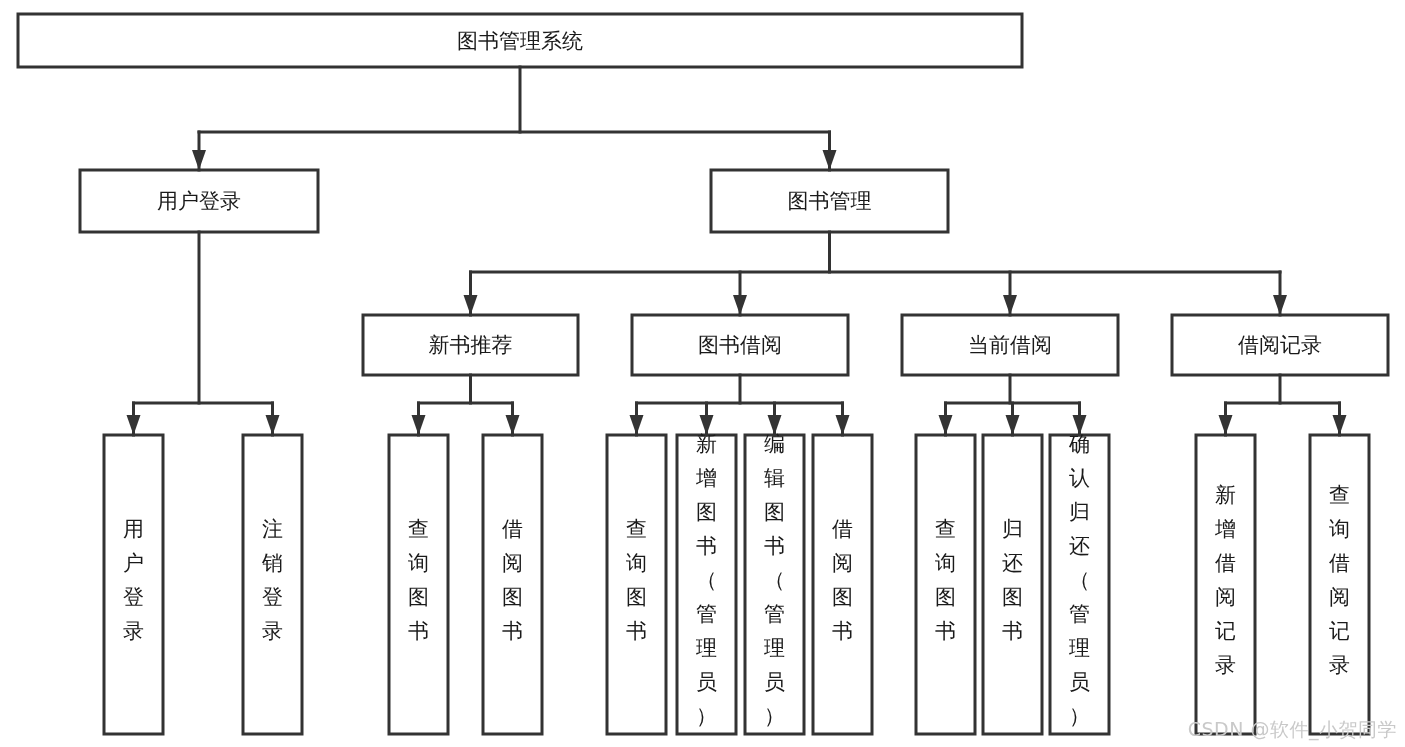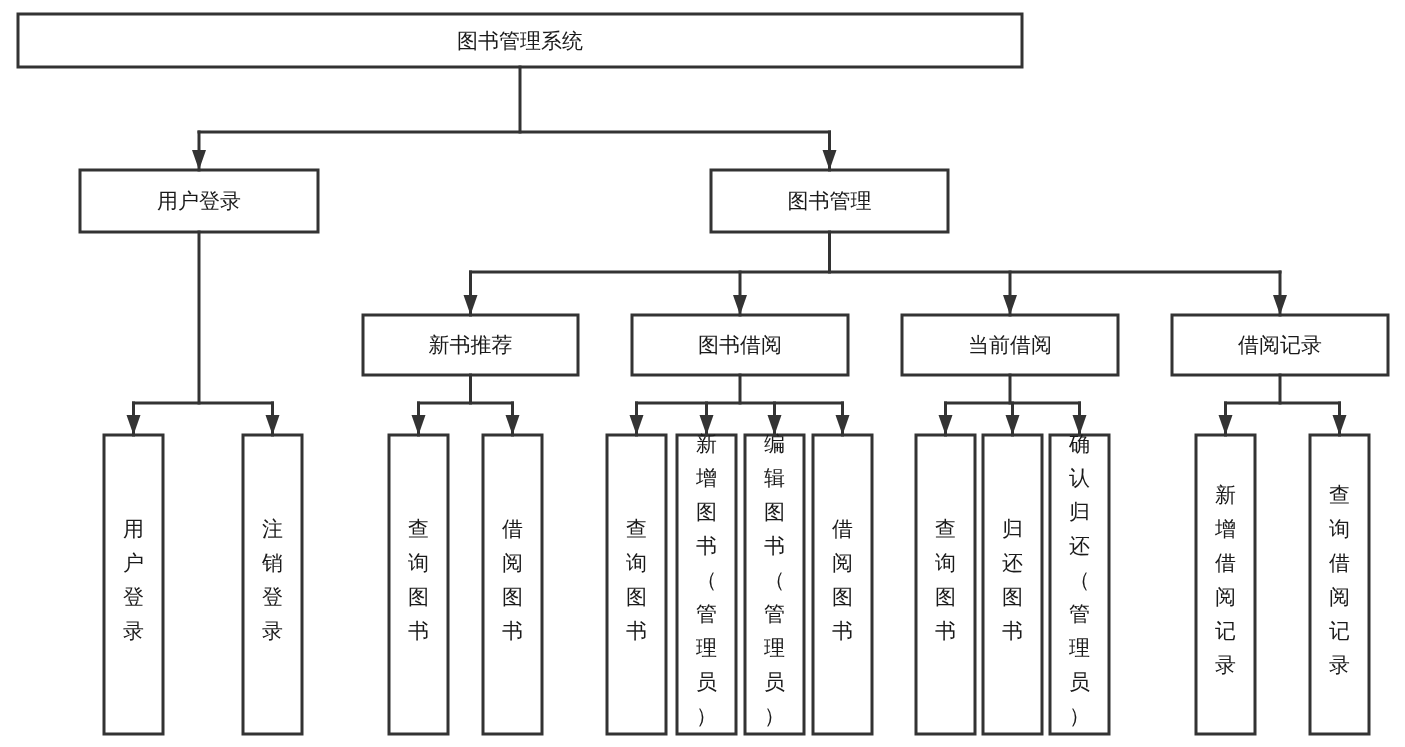--- a/index.html
+++ b/index.html
@@ -194,13 +194,14 @@
       <polygon points="1005.5,415 1019.5,415 1012.5,435" class="arrow-head"></polygon>
       <line x1="1079.5" y1="403" x2="1079.5" y2="435" class="connector"></line>
       <polygon points="1072.5,415 1086.5,415 1079.5,435" class="arrow-head"></polygon>
       <line x1="1280" y1="375" x2="1280" y2="403" class="connector"></line>
       <line x1="1225.5" y1="403" x2="1339.5" y2="403" class="connector"></line>
       <line x1="1225.5" y1="403" x2="1225.5" y2="435" class="connector"></line>
       <polygon points="1218.5,415 1232.5,415 1225.5,435" class="arrow-head"></polygon>
       <line x1="1339.5" y1="403" x2="1339.5" y2="435" class="connector"></line>
       <polygon points="1332.5,415 1346.5,415 1339.5,435" class="arrow-head"></polygon>
     </svg>
+  <div class="watermark-text">CSDN @软件_小贺同学</div>
 </div>
 
 </body></html>

